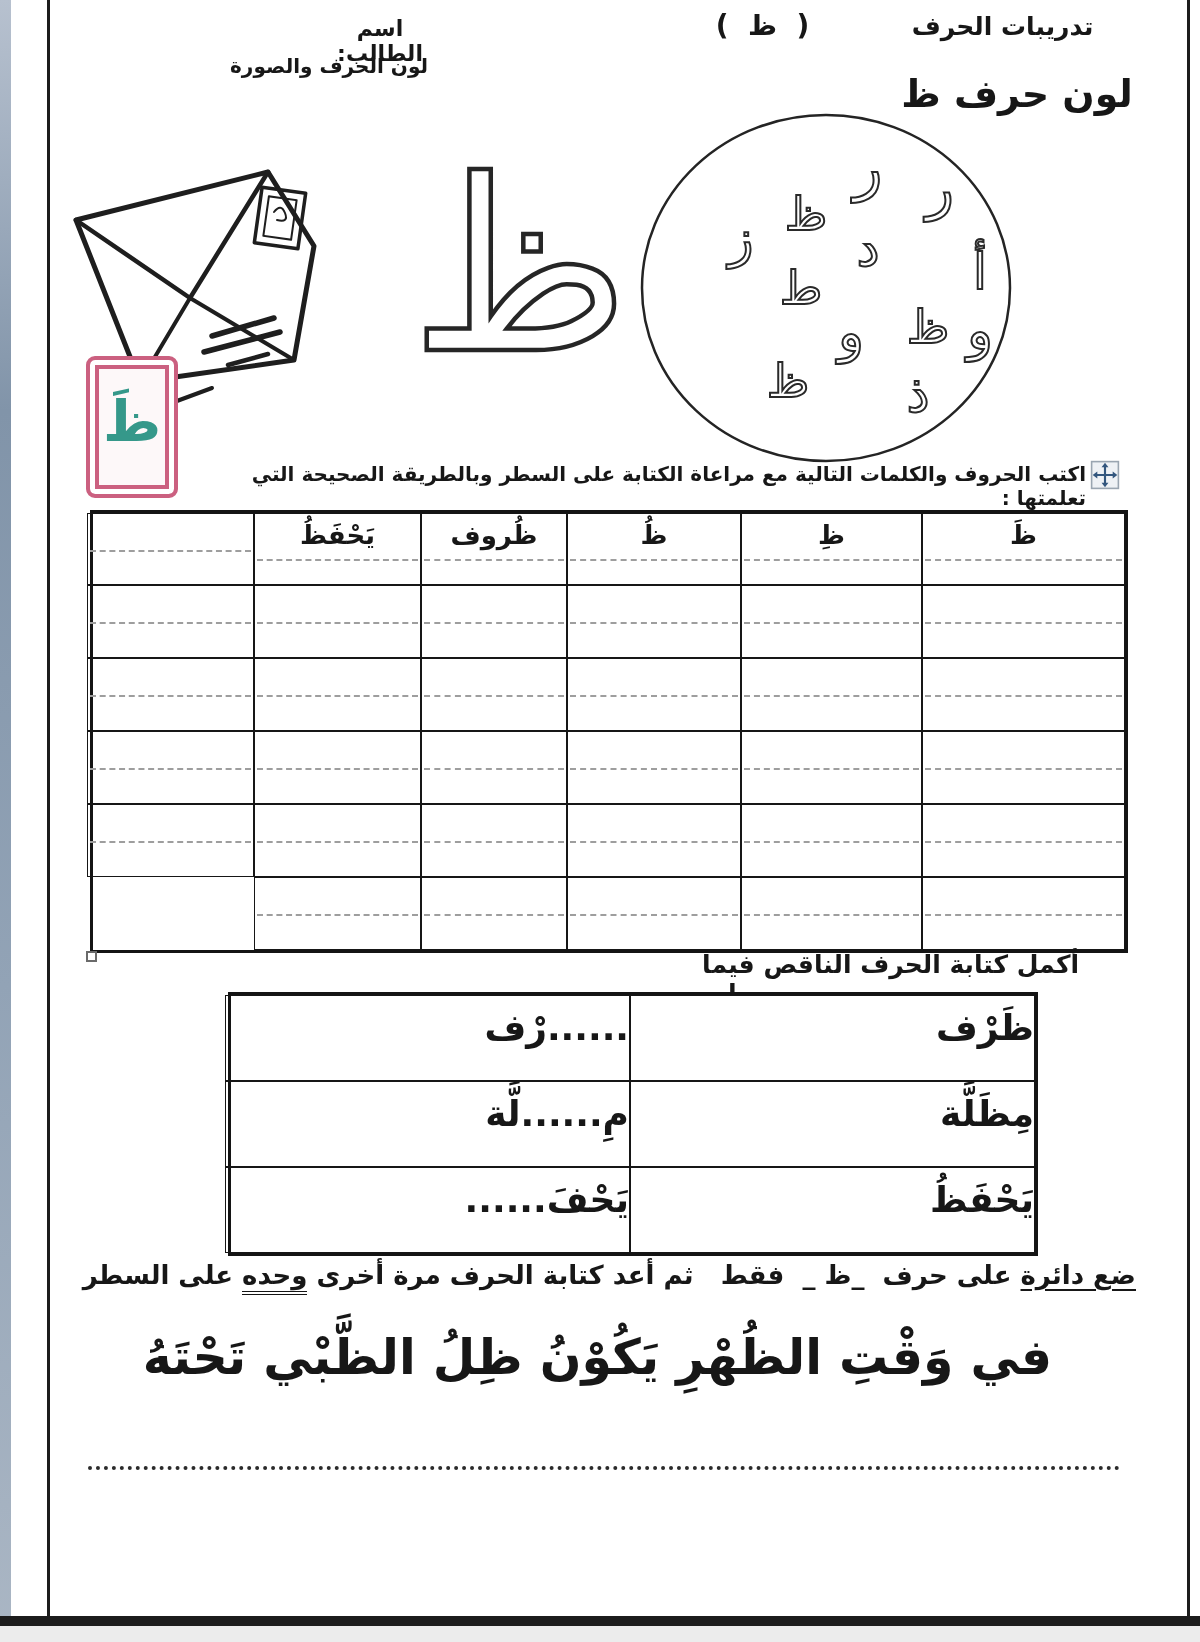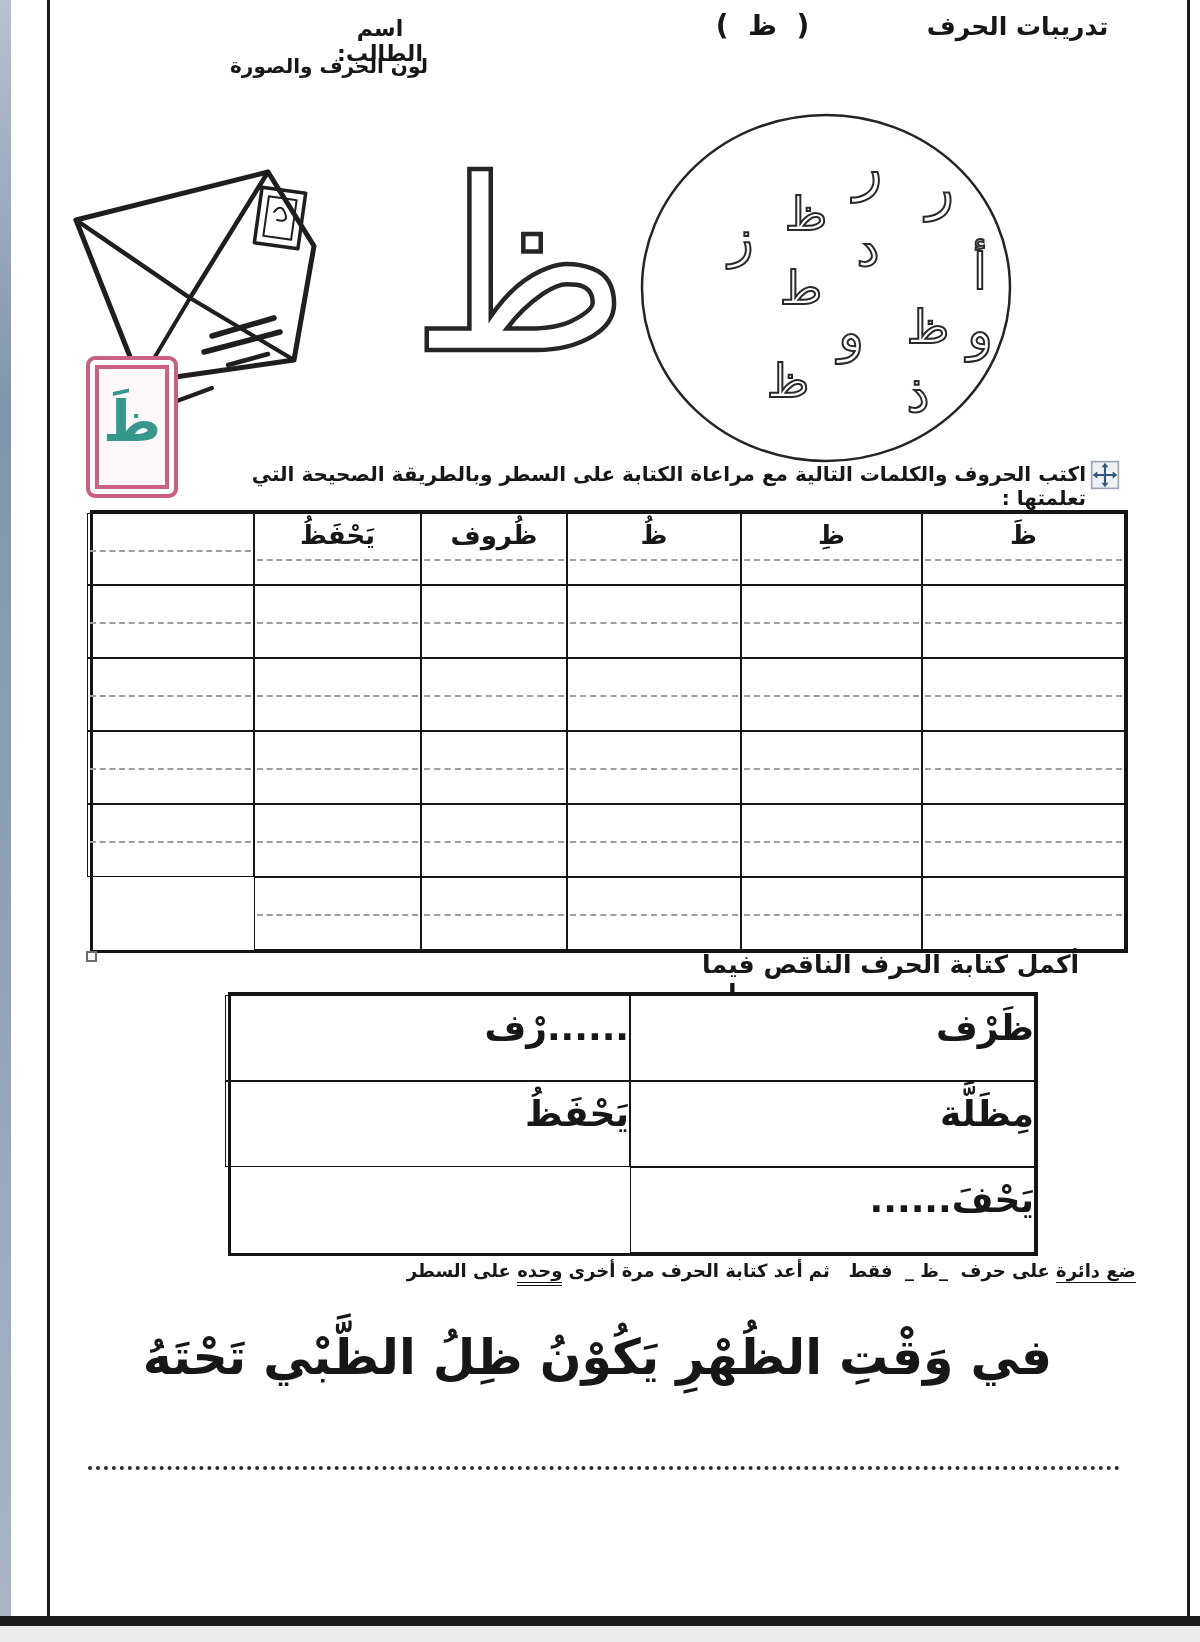--- a/index.html
+++ b/index.html
@@ -11,21 +11,21 @@
   }
   
   .edge-bar { position: absolute; left: 0; top: 0; width: 11px; height: 1642px;
     background: linear-gradient(180deg,#b7c1cf 0%,#8194a9 25%,#92a3b6 60%,#aab6c4 100%); }
   .b-left  { position: absolute; left: 47px;  top: 0; width: 3px; height: 1620px; background: #1c1c1c; }
   .b-right { position: absolute; left: 1187px; top: 0; width: 3px; height: 1620px; background: #1c1c1c; }
   .b-bottom{ position: absolute; left: 0; top: 1616px; width: 1200px; height: 10px; background: #1c1c1c; }
   .below-band { position: absolute; left: 0; top: 1626px; width: 1200px; height: 16px; background: #ececec; }
 
   
-  .hdr-title { position: absolute; left: 905px; top: 12px; width: 195px; font-size: 25px; font-weight: 700; text-align: center; margin-left: 15px; }
+  .hdr-title { position: absolute; left: 905px; top: 12px; width: 195px; font-size: 25px; font-weight: 700; text-align: center; }
   .hdr-parens { position: absolute; left: 705px; top: 9px; width: 115px; font-size: 28px; font-weight: 700; text-align: center; white-space: pre; }
   .hdr-name { position: absolute; left: 316px; top: 16px; width: 128px; font-size: 22px; font-weight: 600; text-align: center; }
   .hdr-color { position: absolute; left: 215px; top: 54px; width: 228px; font-size: 20px; font-weight: 600; text-align: center; }
   .color-title { position: absolute; left: 898px; top: 72px; width: 238px; font-size: 38px; font-weight: 800; text-align: center; }
 
   .art { position: absolute; }
   .oval-letter-text { font-family: "DejaVu Sans", sans-serif; }
 
   
   .letter-card {
@@ -57,21 +57,21 @@
   .complete-title { position: absolute; right: 78px; top: 950px; width: 420px; font-size: 25px; font-weight: 700; text-align: left; }
   .t2 {
     position: absolute; left: 228px; top: 992px; width: 810px;
     display: grid; grid-template-columns: 405px 405px; grid-template-rows: repeat(3, 86px);
     border: 3px solid #141414; direction: rtl; background: #fff;
   }
   .t2 > div { border: 1.5px solid #161616; display: flex; align-items: center; justify-content: flex-start;
     font-size: 36px; font-weight: 700; padding-bottom: 22px; }
 
   
-  .circle-task { position: absolute; left: 58px; right: 64px; top: 1260px; font-size: 18px; font-weight: 700; text-align: right; white-space: pre-wrap; }
+  .circle-task { position: absolute; left: 58px; right: 64px; top: 1260px; font-size: 26px; font-weight: 700; text-align: right; white-space: pre-wrap; }
   .u-single { text-decoration: underline; text-underline-offset: 5px; }
   .u-double { border-bottom: 4px double #141414; padding-bottom: 1px; }
 
   .sentence { position: absolute; left: 70px; right: 75px; top: 1296px; padding-top: 14px;
     font-size: 49px; font-weight: 800; text-align: center; line-height: 96px; }
 
   .answer-line { position: absolute; left: 88px; top: 1466px; width: 1032px; height: 0; border-top: 4px dotted #2b2b2b; cursor: text; }
 </style>
 </head>
 <body>
@@ -81,20 +81,21 @@
   <div class="edge-bar"></div>
   <div class="b-left"></div>
   <div class="b-right"></div>
   <div class="b-bottom"></div>
   <div class="below-band"></div>
 
   <div class="hdr-title">تدريبات الحرف</div>
   <div class="hdr-parens">(  ظ  )</div>
   <div class="hdr-name">اسم الطالب:</div>
   <div class="hdr-color">لون الحرف والصورة</div>
+  <div class="color-title">لون حرف ظ</div>
 
   <svg class="art" style="left:62px; top:150px;" width="272" height="335" viewBox="0 0 272 335">
     <g stroke="#1e1e1e" fill="none" stroke-linecap="round" stroke-linejoin="round">
       <path d="M 14 70 L 206 22 L 252 96 L 232 210 L 78 232 Z" stroke-width="5"></path>
       <path d="M 14 70 L 128 148 L 206 22" stroke-width="4.5"></path>
       <path d="M 78 232 L 128 148 L 232 210" stroke-width="4"></path>
       <path d="M 78 232 L 96 258 L 150 238" stroke-width="4"></path>
       <rect x="196" y="40" width="44" height="56" transform="rotate(8 218 68)" stroke-width="3.5"></rect>
       <rect x="204" y="48" width="28" height="40" transform="rotate(8 218 68)" stroke-width="2"></rect>
       <path d="M 212 62 q 7 -9 11 1 q 4 10 -8 7" stroke-width="2"></path>
@@ -189,20 +190,23 @@
     <div>
         <span>ظَرْف</span>
       </div>
     <div>
         <span>......رْف</span>
       </div>
     <div>
         <span>مِظَلَّة</span>
       </div>
     <div>
+        <span>مِ......لَّة</span>
+      </div>
+    <div>
         <span>يَحْفَظُ</span>
       </div>
     <div>
         <span>يَحْفَ......</span>
       </div>
   </div>
 
   <p class="circle-task"><span class="u-single">ضع دائرة</span><span> على حرف  _ظ _  فقط   ثم أعد كتابة الحرف مرة أخرى </span><span class="u-double">وحده</span><span> على السطر</span></p>
 
   <div class="sentence">في وَقْتِ الظُهْرِ يَكُوْنُ ظِلُ الظَّبْي تَحْتَهُ</div>

